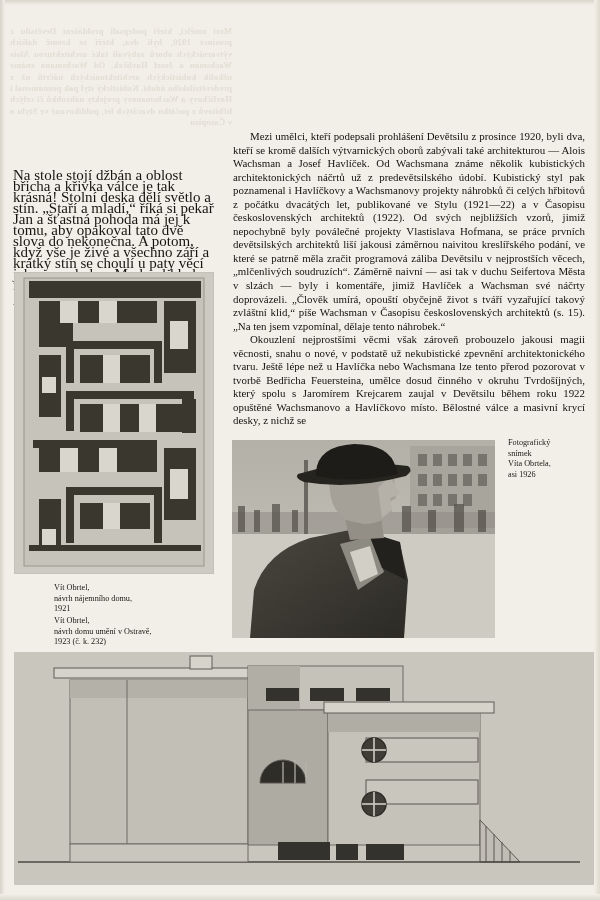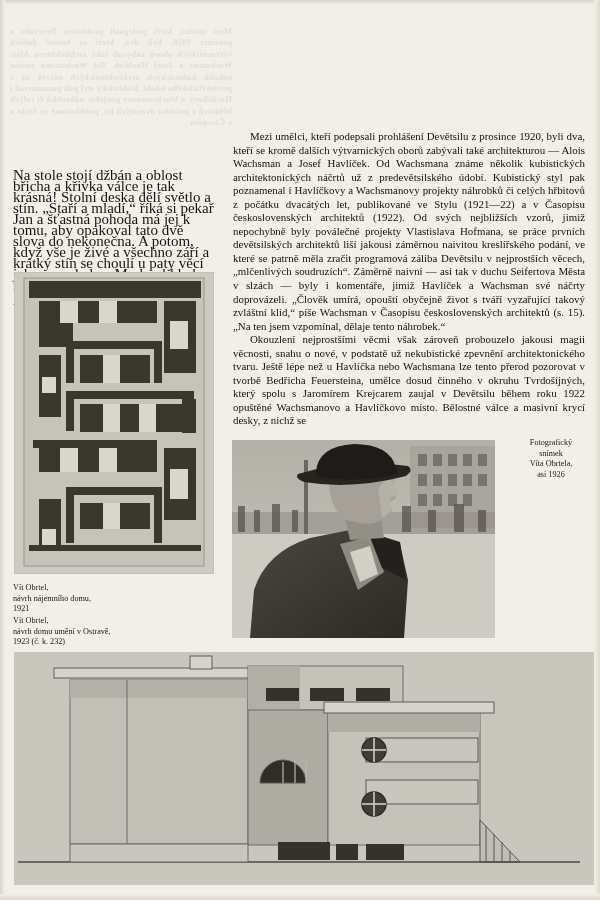--- a/index.html
+++ b/index.html
@@ -64,21 +64,21 @@
   .quote-src b{font-weight:bold;}
 
   .fig-facade{
     position:absolute;left:14px;top:272px;width:200px;height:302px;
     background:#cdcac2;
     border:1px solid #c4c1b8;
     box-sizing:border-box;
     overflow:hidden;
   }
   .cap{
-    position:absolute;font-size:8.2px;line-height:10.6px;color:#1a1813;
+    position:absolute;font-size:8.2px;line-height:10.6px;color:#1a1813;margin-left:41px;
   }
   .cap-1{left:13px;top:583px;width:200px;}
   .cap-2{left:13px;top:616px;width:200px;}
 
   
   .col-main{
     position:absolute;left:233px;top:130px;width:352px;
     font-size:10.9px;line-height:13.55px;
     text-align:justify;
     color:#14120d;
@@ -88,21 +88,21 @@
   .col-main b{font-weight:normal;}
 
   
   .fig-photo{
     position:absolute;left:232px;top:440px;width:263px;height:198px;
     background:#b9b6ae;
     overflow:hidden;
   }
   .cap-photo{
     position:absolute;left:508px;top:438px;width:86px;
-    font-size:8.2px;line-height:10.6px;color:#1a1813;text-align:center;
+    font-size:8.2px;line-height:10.6px;color:#1a1813;
   }
 
   
   .fig-elev{
     position:absolute;left:14px;top:652px;width:586px;height:233px;
     background:#c9c6be;
     overflow:hidden;
   }
   svg{display:block;}
 </style>

